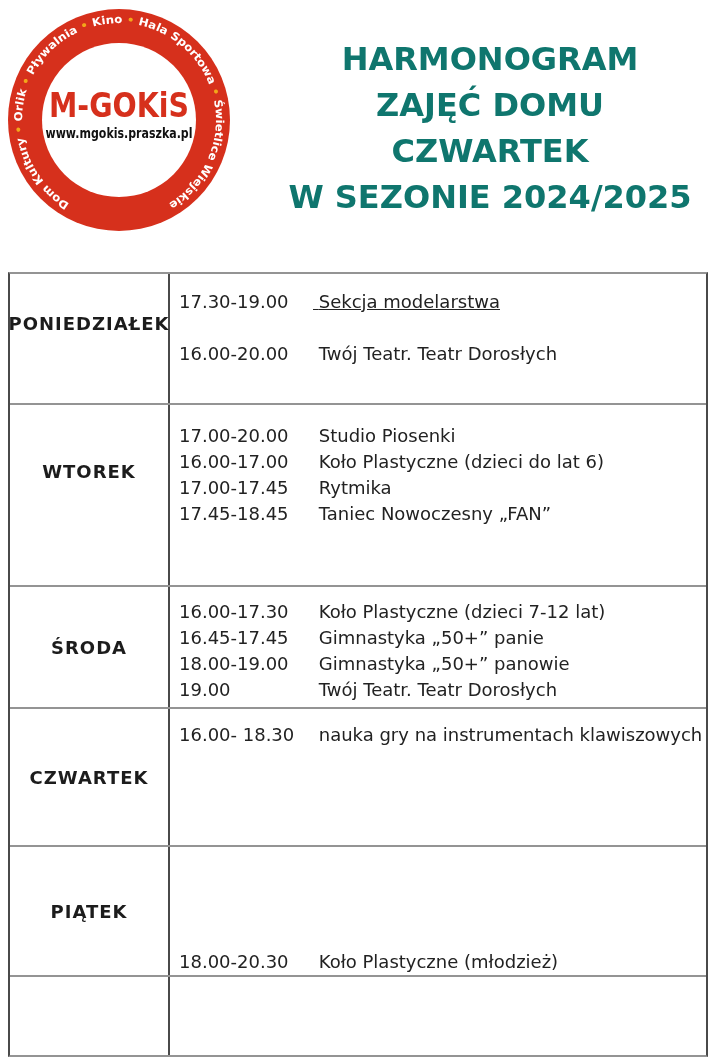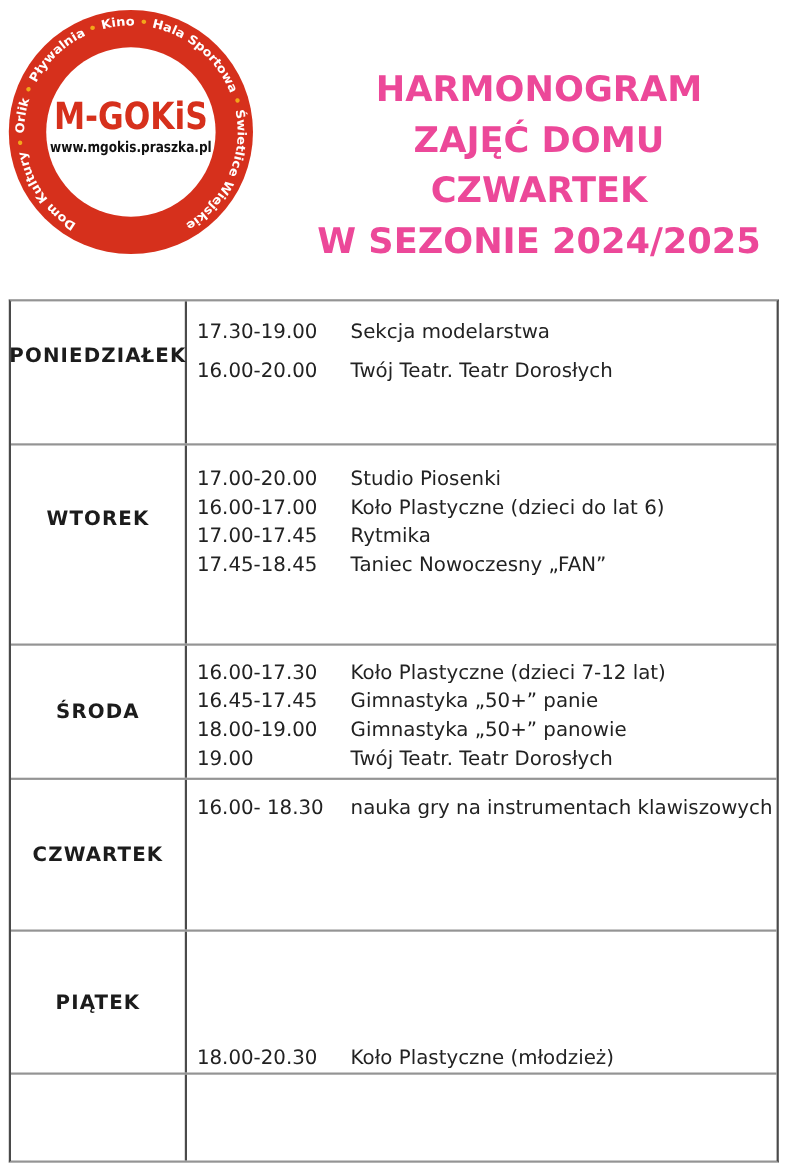--- a/index.html
+++ b/index.html
@@ -10,21 +10,21 @@
   }
   .page { position:absolute; inset:0; background:#ffffff; }
 
   
   .logo { position:absolute; left:6px; top:7px; width:226px; height:226px; }
 
   
   .title {
     position:absolute; left:288px; top:36px; width:404px;
     text-align:center; font-size:32px; font-weight:600; line-height:46px;
-    color:#ec4899; letter-spacing:0px;margin-top:22px;
+    color:#0f766e; letter-spacing:0px;
   }
 
   
   .table {
     position:absolute; left:8px; top:272px; width:700px;
     border-left:2px solid #4a4a4a; border-right:2px solid #4a4a4a;
     border-top:2px solid #949494; border-bottom:2px solid #949494;
     background:#ffffff;
   }
   .row { display:flex; border-bottom:2px solid #949494; }
@@ -37,21 +37,21 @@
     font-size:18px; font-weight:600; letter-spacing:1px; color:#1c1c1c;
     text-align:center;
   }
   .r1 .day { padding-bottom:30px; }
   .r2 .day { padding-bottom:48px; }
   .content { flex:1; padding-left:9px; font-size:18px; color:#222; }
   .entry { line-height:26px; white-space:nowrap; }
   .time { display:inline-block; width:134px; }
   .r1 .content { padding-top:14px; }
   .r1 .entry { line-height:28px; }
-  .r1 .gap-after { margin-bottom:8px; }
+  .r1 .gap-after { margin-bottom:24px;text-decoration:underline; }
   .r2 .content { padding-top:18px; }
   .r3 .content { padding-top:12px; }
   .r4 .content { padding-top:13px; }
   .r4 .entry { line-height:25px; }
   .r5 .content { display:flex; align-items:flex-end; padding-top:16px; }
 </style>
 </head>
 <body>
 
 <div class="page">

